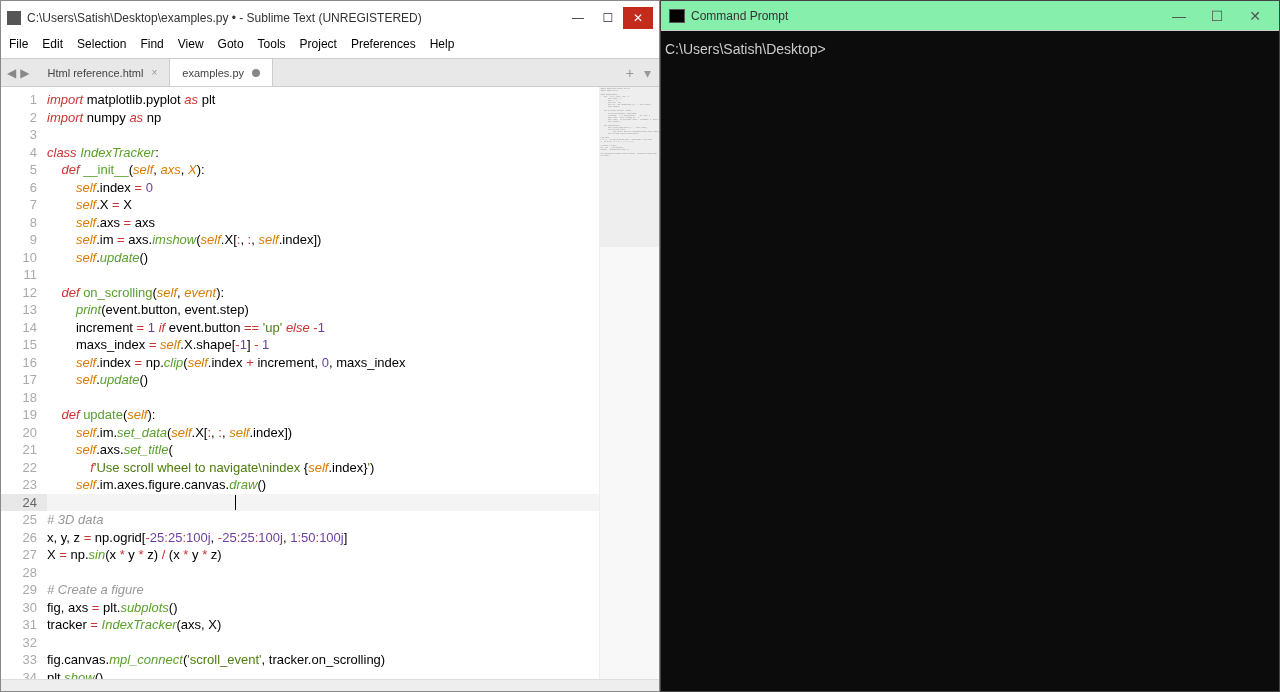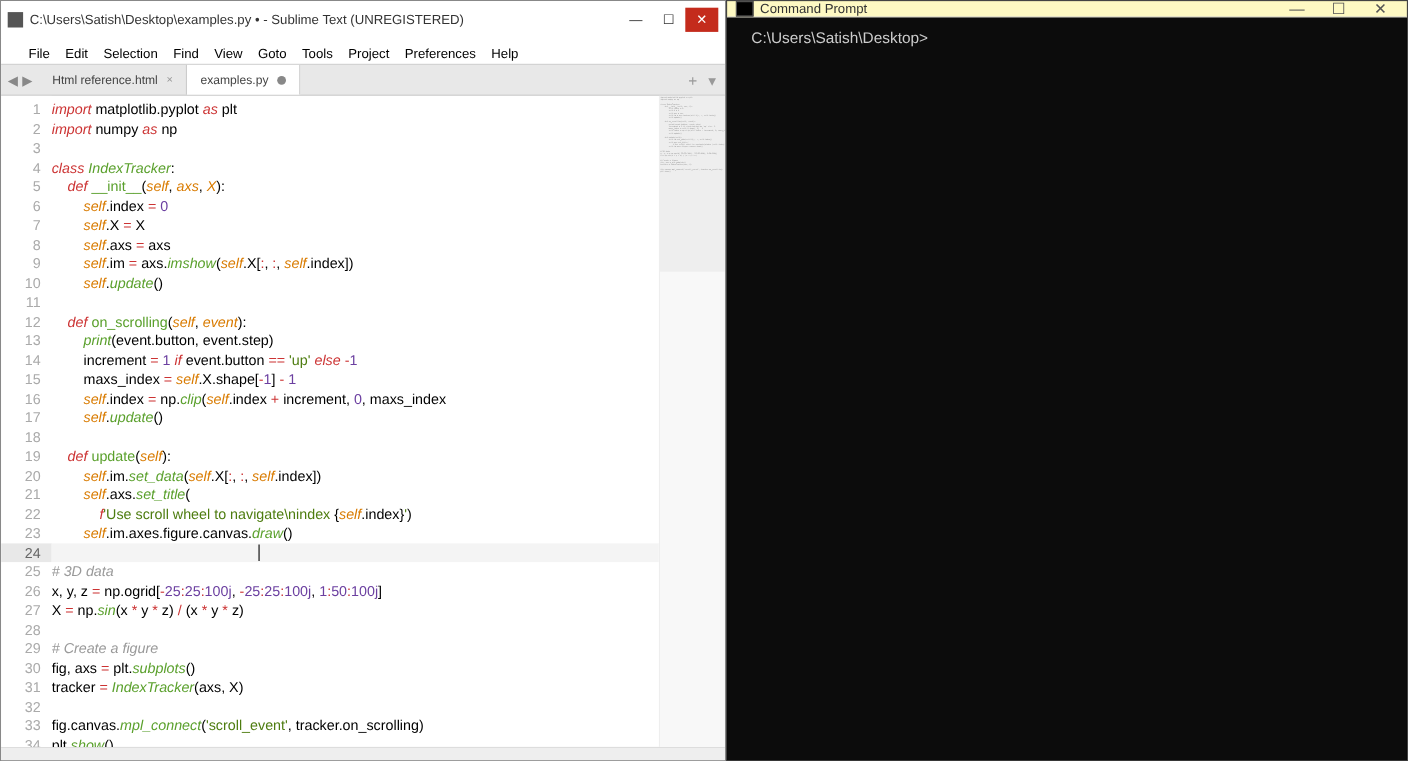--- a/index.html
+++ b/index.html
@@ -9,21 +9,21 @@
 
 
 .sublime-window { width: 660px; height: 692px; display: flex; flex-direction: column; background: #fff; border: 1px solid #888; }
 .titlebar { height: 24px; background: #fff; display: flex; align-items: center; padding: 17px 6px; font-size: 12px; color: #333; }
 .titlebar .icon { width: 14px; height: 14px; margin-right: 6px; background: #555; display:inline-block; }
 .titlebar .title { flex: 1; }
 .win-btns { display: flex; gap: 0; }
 .win-btn { width: 30px; height: 22px; display:flex; align-items:center; justify-content:center; font-size: 12px; }
 .win-btn.close { background: #c42b1c; color: #fff; }
 
-.menubar { height: 24px; background: #fff; display: flex; align-items: flex-end; padding: 0 19px; font-size: 12px; gap: 2px; border-bottom: 1px solid #ccc; }
+.menubar { height: 24px; background: #fff; display: flex; align-items: flex-start; padding: 0 2px; font-size: 12px; gap: 2px; border-bottom: 1px solid #ccc; }
 .menubar span { padding: 2px 6px; cursor: default; }
 
 .tabbar { height: 28px; background: #e8e8e8; display:flex; align-items: stretch; border-bottom: 1px solid #ccc; }
 .nav-arrows { display:flex; align-items:center; padding: 0 6px; color:#888; font-size:12px; gap:4px; }
 .tab { display:flex; align-items:center; padding: 0 12px; font-size: 11px; color:#444; border-right: 1px solid #ccc; gap:8px; position:relative; }
 .tab.active { background:#fff; }
 .tab .close-x { color:#999; font-size:10px; }
 .tab .dirty { width:8px; height:8px; border-radius:50%; background:#888; display:inline-block; }
 .tabbar .right { margin-left:auto; display:flex; align-items:center; padding:0 8px; color:#999; gap:10px; font-size:14px; }
 
@@ -53,26 +53,26 @@
 .op  { color:#c33; }
 .call { color:#5aa02c; font-style:italic; }
 .builtin { color:#5aa02c; font-style:italic;}
 .comment { color:#999; font-style: italic;}
 .punct { color:#000; }
 
 .statusbar-scroll { height:12px; background:#eee; border-top:1px solid #ddd; }
 
 
 .cmd-window { flex:1; height:692px; display:flex; flex-direction:column; background:#000; border:1px solid #444; }
-.cmd-titlebar { height:15px; background:#fef9c3; display:flex; align-items:center; padding:0 8px; font-size:12px; color:#333; gap:6px; border-bottom:1px solid #ccc; }
+.cmd-titlebar { height:30px; background:#86efac; display:flex; align-items:center; padding:0 8px; font-size:12px; color:#333; gap:6px; border-bottom:1px solid #ccc; }
 .cmd-titlebar .cmd-icon { width:16px; height:14px; background:#000; border:1px solid #555; display:inline-block; }
 .cmd-titlebar .title { flex:1; }
 .cmd-btn { width:32px; height:24px; display:flex; align-items:center; justify-content:center; font-size:14px; color:#555; }
 
-.cmd-body { flex:1; background:#0c0c0c; color:#ccc; font-family: Consolas, monospace; font-size:14px; padding: 10px 22px; white-space: pre; }
+.cmd-body { flex:1; background:#0c0c0c; color:#ccc; font-family: Consolas, monospace; font-size:14px; padding: 10px 4px; white-space: pre; }
 </style>
 </head>
 <body>
 
 <div class="desktop">
 
   <div class="sublime-window">
     <div class="titlebar">
       <span class="icon"></span>
       <span class="title">C:\Users\Satish\Desktop\examples.py • - Sublime Text (UNREGISTERED)</span>

